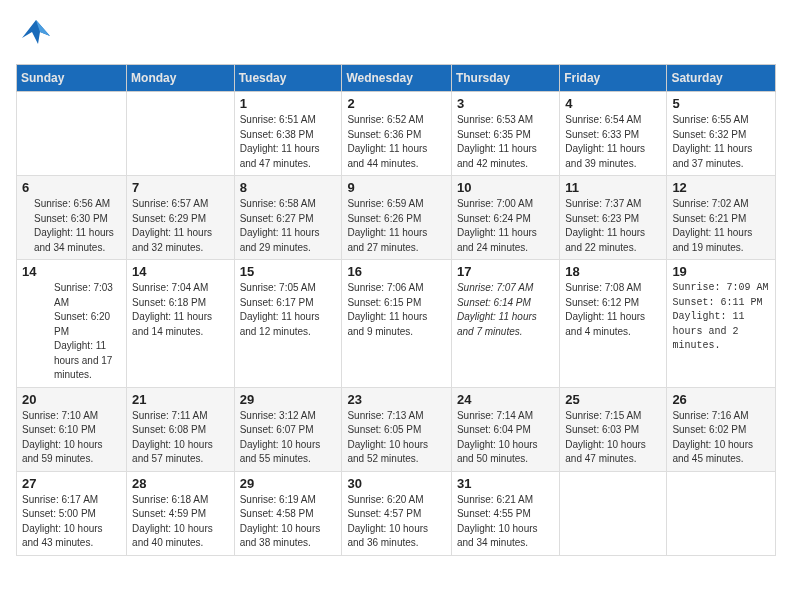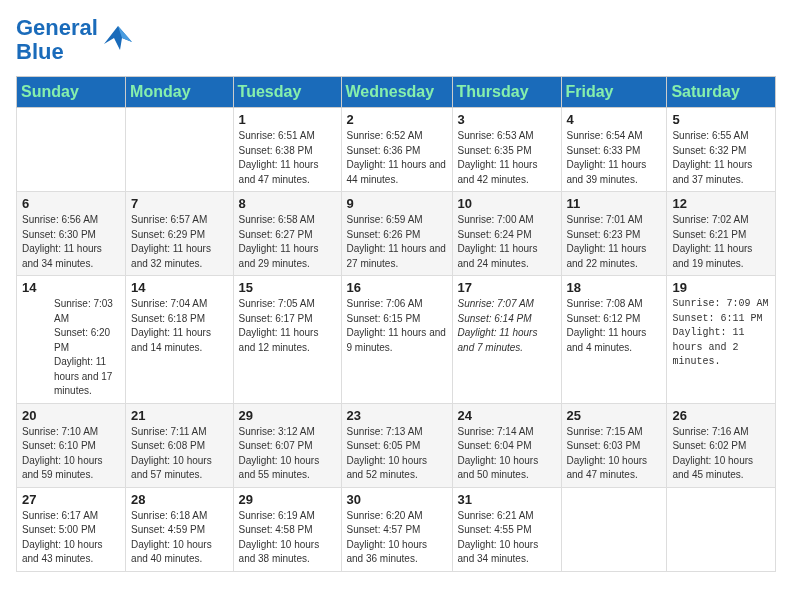--- a/index.html
+++ b/index.html
@@ -46,24 +46,24 @@
       font-size: 15px;
       color: #555;
     }
     table {
       width: 100%;
       border-collapse: collapse;
       font-size: 11px;
     }
     thead th {
       background: #1a6bba;
-      color: #86efac;
+      color: #e5e5e5;
       padding: 6px 4px;
       text-align: left;
-      font-size: 16px;
+      font-size: 12px;
       font-weight: bold;
       border: 1px solid #ccc;
     }
     tbody td {
       border: 1px solid #ddd;
       vertical-align: top;
       padding: 4px 5px;
       width: 113px;
       height: 80px;
       background: #fff;
@@ -85,28 +85,20 @@
     }
     .empty {
       background: #fff !important;
     }
   </style>
 </head>
 <body>
 
 <div class="header">
   <div class="logo">
-    <div>
-      <div class="logo-text">
-        <span>General</span>
-      </div>
-      <div class="logo-text">
-        <span style="color:#1a6bba;">Blue</span>
-      </div>
-    </div>
     <svg class="logo-bird" viewBox="0 0 36 36">
       <polygon points="18,4 32,20 22,16 20,28 14,16 4,22" fill="#1a6bba"></polygon>
       <polygon points="18,4 32,20 22,16" fill="#4a9de0"></polygon>
     </svg>
   </div>
   <div class="title-area">
     <div class="month-title"></div>
     <div class="location"></div>
   </div>
 </div>
@@ -154,21 +146,21 @@
         <td>
           <span class="day-number">5</span>
           <div class="day-info" style="white-space: pre-line;">Sunrise: 6:55 AM
 Sunset: 6:32 PM
 Daylight: 11 hours and 37 minutes.</div>
         </td>
       </tr>
       <tr>
         <td>
           <span class="day-number">6</span>
-          <div class="day-info" style="white-space: pre-line;">Sunrise: 6:56 AM
+          <div class="day-info" style="white-space: pre-line; margin-left: 12px;">Sunrise: 6:56 AM
 Sunset: 6:30 PM
 Daylight: 11 hours and 34 minutes.</div>
         </td>
         <td>
           <span class="day-number">7</span>
           <div class="day-info" style="white-space: pre-line;">Sunrise: 6:57 AM
 Sunset: 6:29 PM
 Daylight: 11 hours and 32 minutes.</div>
         </td>
         <td>
@@ -184,21 +176,21 @@
 Daylight: 11 hours and 27 minutes.</div>
         </td>
         <td>
           <span class="day-number">10</span>
           <div class="day-info" style="white-space: pre-line;">Sunrise: 7:00 AM
 Sunset: 6:24 PM
 Daylight: 11 hours and 24 minutes.</div>
         </td>
         <td>
           <span class="day-number">11</span>
-          <div class="day-info" style="white-space: pre-line;">Sunrise: 7:01 AM
+          <div class="day-info" style="white-space: pre-line;">Sunrise: 7:37 AM
 Sunset: 6:23 PM
 Daylight: 11 hours and 22 minutes.</div>
         </td>
         <td>
           <span class="day-number">12</span>
           <div class="day-info" style="white-space: pre-line;">Sunrise: 7:02 AM
 Sunset: 6:21 PM
 Daylight: 11 hours and 19 minutes.</div>
         </td>
       </tr>

